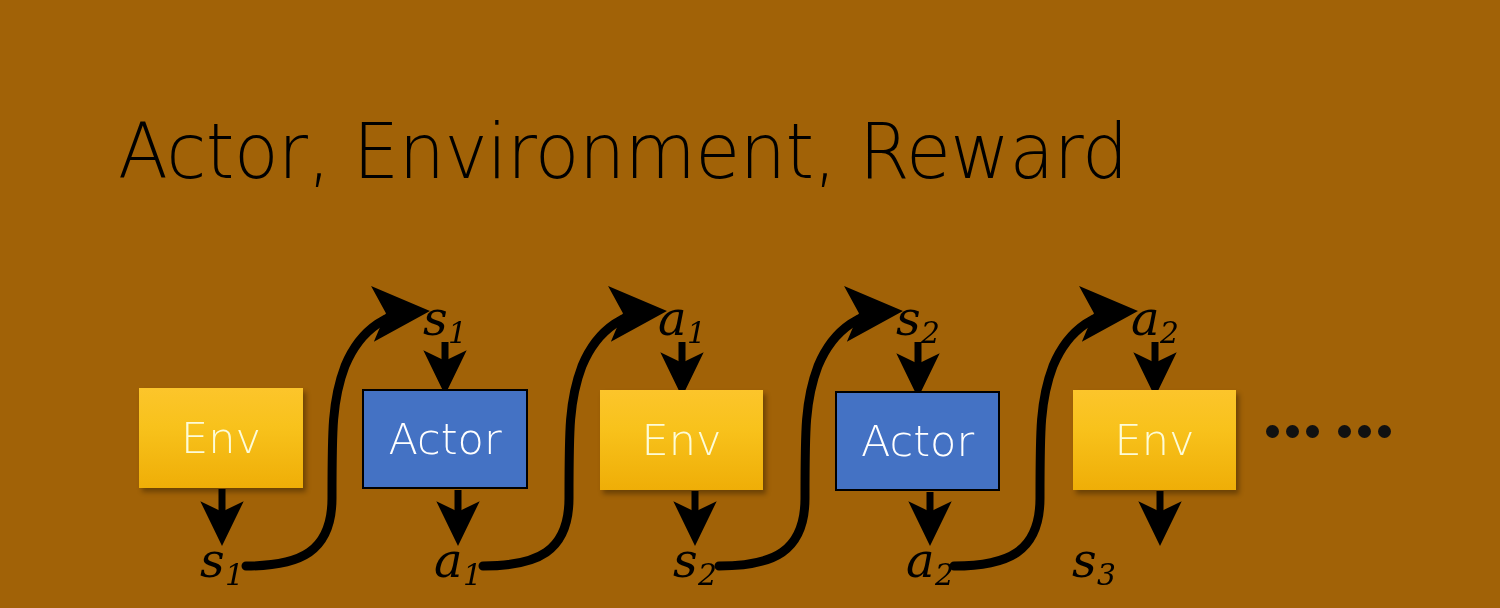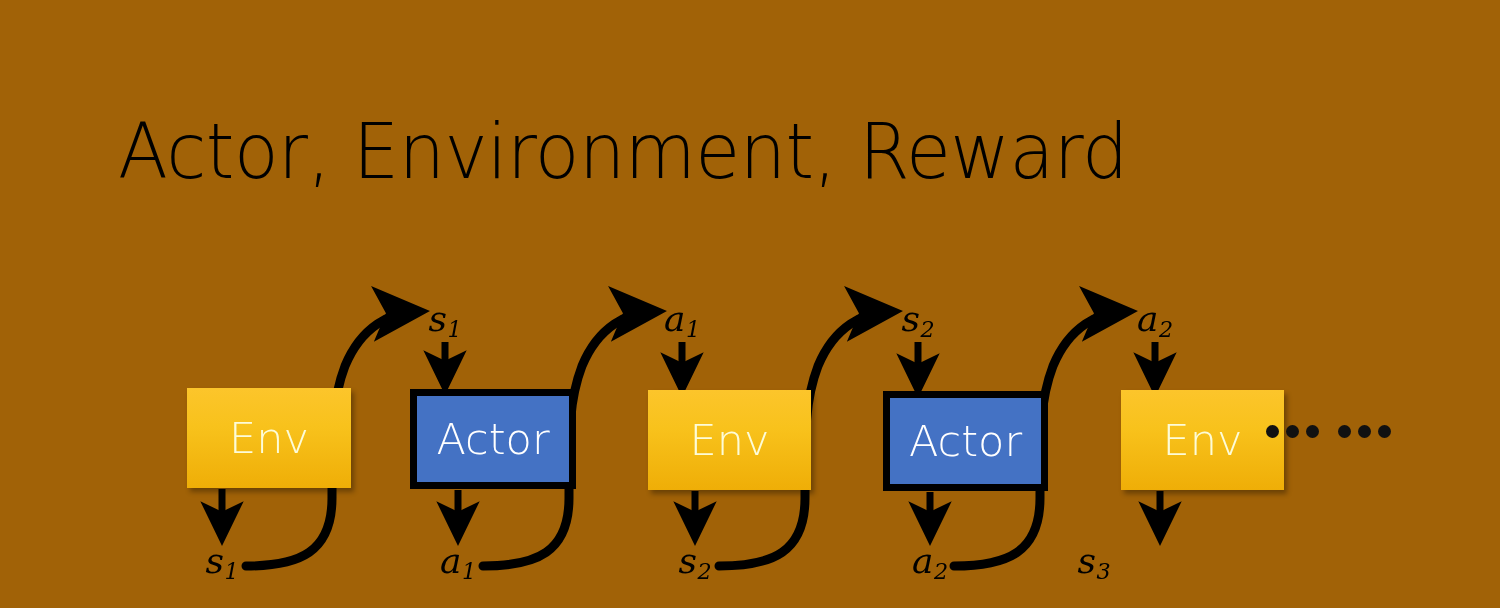--- a/index.html
+++ b/index.html
@@ -44,30 +44,29 @@
     height: 608px;
   }
 
   
   .node-box {
     position: absolute;
     display: flex;
     align-items: center;
     justify-content: center;
     box-sizing: border-box;
-    margin-left: 48px;
   }
   .node-box.env {
     background: linear-gradient(to bottom, #FCC52B 0%, #F8C21C 38%, #EFAE07 100%);
     box-shadow: 3px 4px 5px rgba(0,0,0,0.33);
     border: none;
   }
   .node-box.actor {
     background: #4472C4;
-    border: 7px solid #000000;
+    border: 2px solid #000000;
     box-shadow: none;
   }
   .node-label {
     font-family: "DejaVu Sans", sans-serif;
     font-weight: 300;
     font-size: 43px;
     line-height: 1;
     user-select: none;
   }
   .env .node-label {
@@ -75,21 +74,21 @@
   }
   .actor .node-label {
     color: #FFFFFF;
   }
 
   
   .math-label {
     position: absolute;
     font-family: "DejaVu Serif", serif;
     font-style: italic;
-    font-size: 36px;
+    font-size: 48px;
     color: #000000;
     white-space: nowrap;
     transform: translate(-50%, -50%);
     user-select: none;
   }
   .math-label sub {
     font-size: 0.62em;
     font-style: italic;
     vertical-align: -0.28em;
     margin-left: 0.5px;

